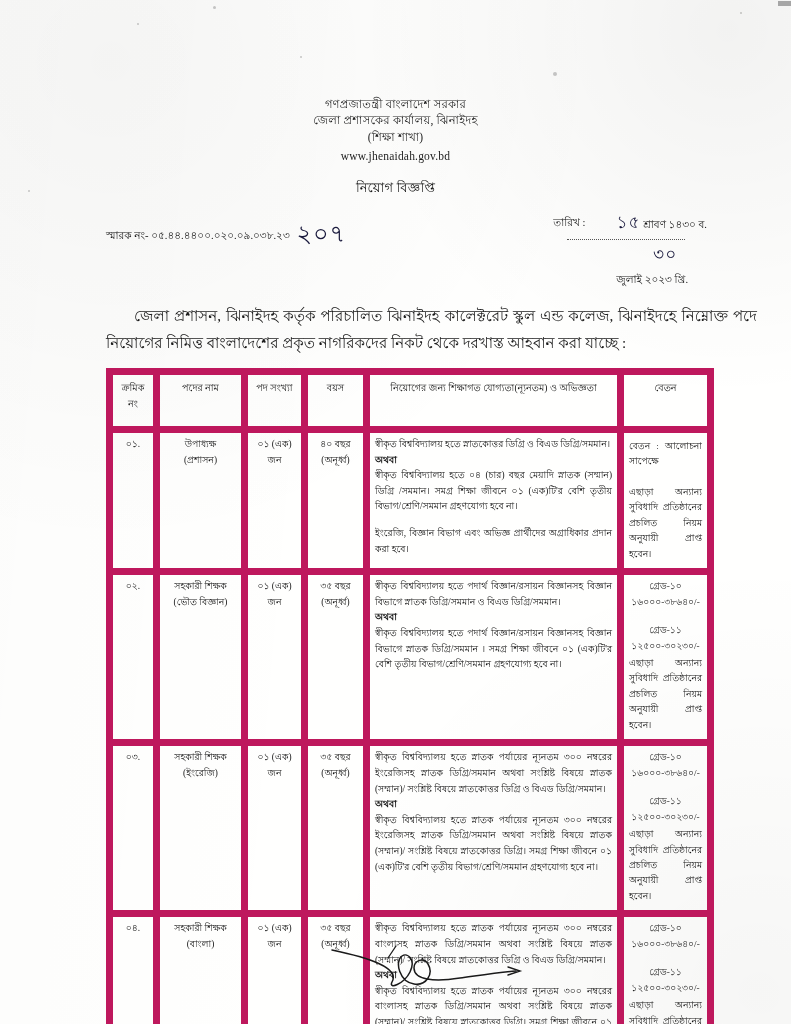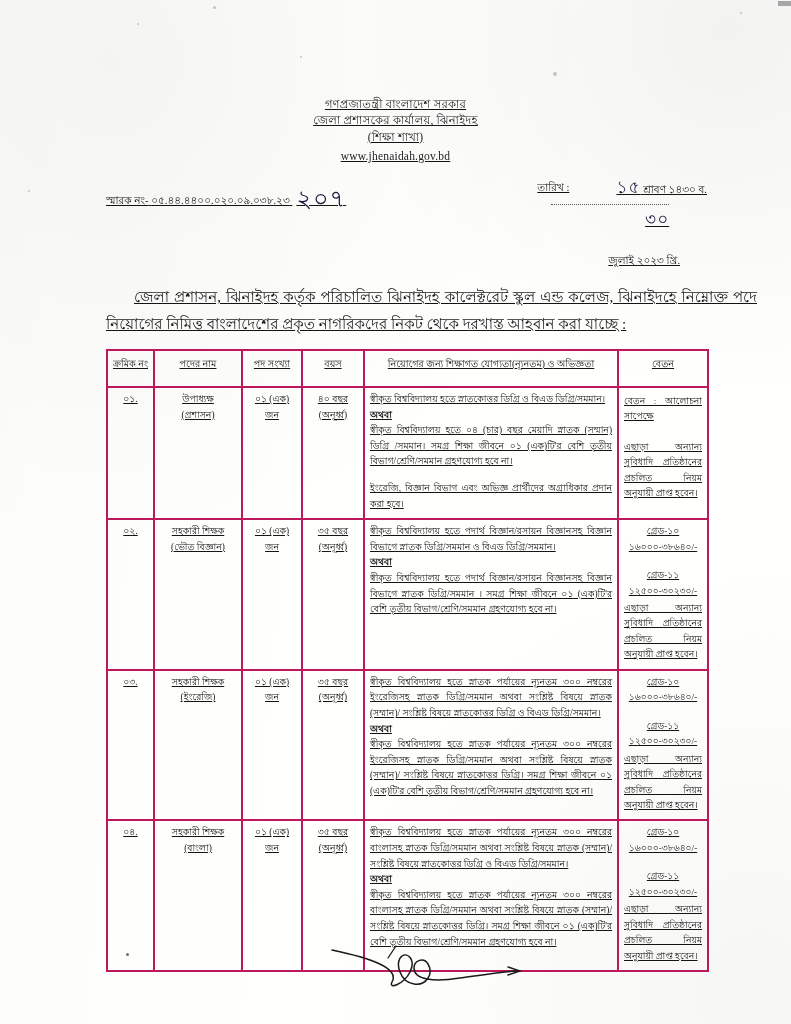--- a/index.html
+++ b/index.html
@@ -39,21 +39,20 @@
     position: absolute;
     background: #9d9d9d;
     border-radius: 50%;
     opacity: .55;
   }
 
   .content {
     position: absolute;
     inset: 0;
     padding: 0;
-    text-decoration: underline;
   }
 
   
   .masthead {
     text-align: center;
     margin-top: 96px;
     line-height: 1.42;
   }
   .masthead div {
     font-size: 11.5px;
@@ -90,21 +89,21 @@
   .memo-no { position: relative; padding-top: 6px; white-space: nowrap; }
   .memo-hand {
     font-family: "Liberation Serif", serif;
     font-size: 24px;
     color: #1a1a3d;
     margin-left: 4px;
     vertical-align: -3px;
     letter-spacing: 1px;
   }
   .date-block { position: relative; text-align: left; white-space: nowrap; }
-  .date-line { display: flex; align-items: center; gap: 19px; text-align: center; }
+  .date-line { display: flex; align-items: center; gap: 3px; text-align: center; }
   .date-label { padding-right: 2px; }
   .date-hand {
     font-family: "Liberation Serif", serif;
     font-size: 17px;
     color: #1a1a3d;
     letter-spacing: 1px;
     margin-left: 26px;
   }
   .date-stack { display: inline-block; }
   .date-rule {
@@ -128,21 +127,21 @@
   table.circular {
     margin: 12px 0 0 106px;
     width: 601px;
     border-collapse: collapse;
     table-layout: fixed;
     font-size: 9.3px;
     color: #161616;
   }
   table.circular th,
   table.circular td {
-    border: 2px solid #be185d;
+    border: 7px solid #be185d;
     vertical-align: top;
     padding: 4px 5px 6px 5px;
     line-height: 1.68;
   }
   table.circular th {
     text-align: center;
     font-weight: normal;
     font-size: 9.6px;
     padding: 5px 4px 14px 4px;
     vertical-align: top;
@@ -202,20 +201,21 @@
 
 <div class="content">
 
   <div class="masthead">
     <div class="org-line-1">গণপ্রজাতন্ত্রী বাংলাদেশ সরকার</div>
     <div class="org-line-2">জেলা প্রশাসকের কার্যালয়, ঝিনাইদহ</div>
     <div class="org-line-3">(শিক্ষা শাখা)</div>
     <div class="org-url">www.jhenaidah.gov.bd</div>
   </div>
 
+  <div class="doc-title">নিয়োগ বিজ্ঞপ্তি</div>
 
   <div class="meta-row">
     <div class="memo-no">
       <span>স্মারক নং-</span>
       <span>০৫.৪৪.৪৪০০.০২০.০৯.০৩৮.২৩</span>
       <span class="memo-hand">২০৭</span>
     </div>
 
     <div class="date-block">
       <div class="date-line">

